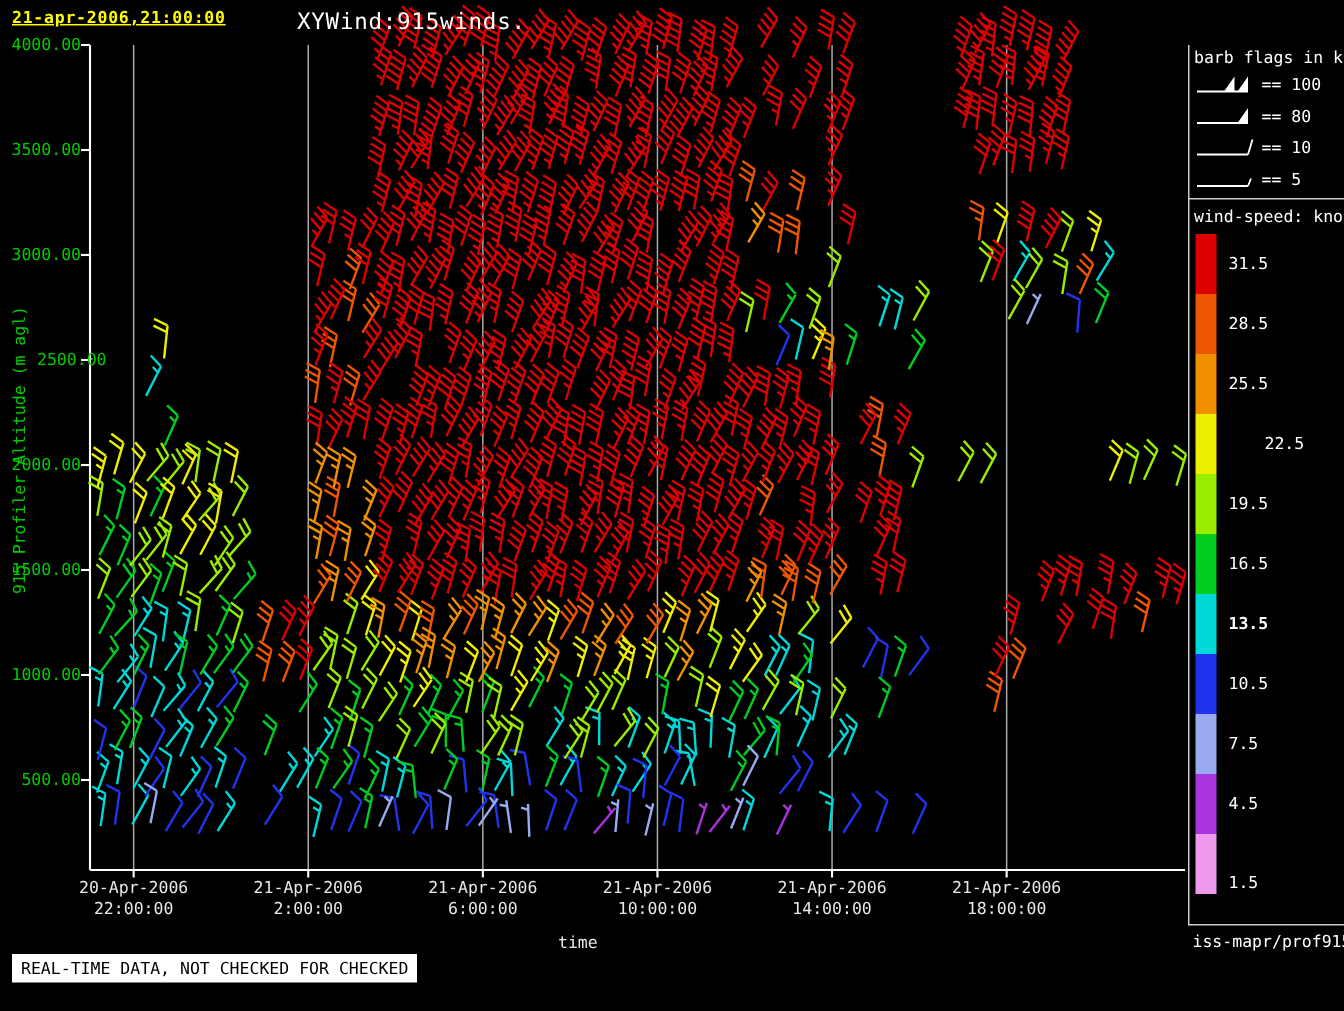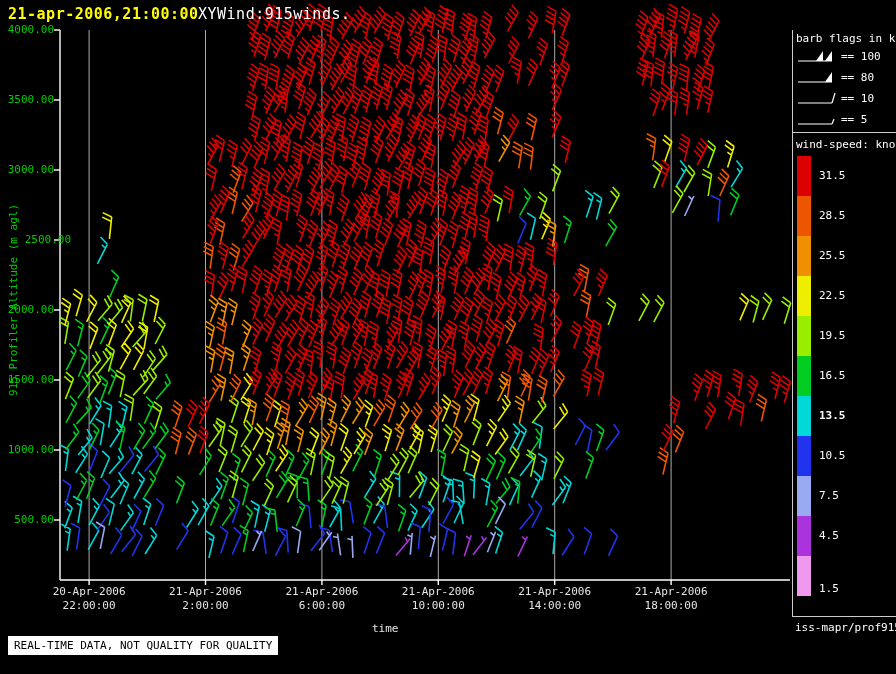--- a/index.html
+++ b/index.html
@@ -1,18 +1,18 @@
 <!DOCTYPE html>
 <html><head>
 <meta charset="utf-8">
 <style>
   html,body{margin:0;padding:0;background:#000;}
   .screen{position:relative;width:896px;height:674px;background:#000;overflow:hidden;
           font-family:"DejaVu Sans Mono","Liberation Mono",monospace;}
-  .ts{position:absolute;left:8px;top:5px;color:#ffff00;font-size:15px;font-weight:bold;letter-spacing:.5px;}
+  .ts{position:absolute;left:8px;top:5px;color:#ffff00;font-size:11px;font-weight:bold;letter-spacing:.5px;text-decoration:underline;}
   .plot-title{position:absolute;left:198px;top:5px;color:#ffffff;font-size:15px;letter-spacing:.5px;}
   svg.plot{position:absolute;left:0;top:0;}
   .y-tick{position:absolute;left:0px;width:54px;text-align:right;color:#00cc00;font-size:11px;line-height:12px;}
   .y-title{position:absolute;left:13px;top:300px;transform:translate(-50%,-50%) rotate(-90deg);
            color:#00cc00;font-size:11px;white-space:nowrap;}
   .x-tick{position:absolute;width:110px;text-align:center;color:#e6e6e6;font-size:11px;line-height:14px;}
   .x-title{position:absolute;left:372px;top:622px;width:90px;text-align:left;color:#e6e6e6;font-size:11px;}
   .banner{position:absolute;left:8px;top:636px;background:#ffffff;color:#000000;font-size:11px;
           padding:3px 6px;white-space:nowrap;}
   .legend-text{position:absolute;color:#ffffff;font-size:11px;white-space:nowrap;}
@@ -105,21 +105,21 @@
         <div>21-Apr-2006</div>
         <div>14:00:00</div>
       </div>
       <div class="x-tick" style="left: 616.1px; top: 585px;">
         <div>21-Apr-2006</div>
         <div>18:00:00</div>
       </div>
     </div>
   <div class="x-title">time</div>
 
-  <div class="banner">REAL-TIME DATA, NOT QUALITY FOR QUALITY</div>
+  <div class="banner">REAL-TIME DATA, NOT CHECKED FOR CHECKED</div>
 
   <div class="sep" style="left:792px;top:30px;width:1px;height:587px"></div>
 
   <div class="legend-text" style="left:796px;top:32px">barb flags in knots</div>
   <div id="flag-rows">
       <div class="flag-row" style="top: 48px;">
         <svg viewBox="0 0 40 16" width="40" height="16">
           <g stroke="#ffffff" stroke-width="1.2" fill="none">
             <line x1="2" y1="13" x2="36" y2="13"></line>
             <polygon points="36,13 29,13 36,3" fill="#ffffff" stroke="none"></polygon>
@@ -170,21 +170,21 @@
       <div class="cbar-seg" style="background: rgb(0, 216, 216);"></div>
       <div class="cbar-seg" style="background: rgb(34, 51, 238);"></div>
       <div class="cbar-seg" style="background: rgb(153, 170, 240);"></div>
       <div class="cbar-seg" style="background: rgb(170, 51, 221);"></div>
       <div class="cbar-seg" style="background: rgb(238, 153, 238);"></div>
     </div>
   <div id="cbar-labels">
       <div class="cbar-label" style="top: 169px;">31.5</div>
       <div class="cbar-label" style="top: 209px;">28.5</div>
       <div class="cbar-label" style="top: 249px;">25.5</div>
-      <div class="cbar-label" style="top: 289px;">22.5</div>
+      <div class="cbar-label" style="top: 289px; margin-left: 24px;">22.5</div>
       <div class="cbar-label" style="top: 329px;">19.5</div>
       <div class="cbar-label" style="top: 369px;">16.5</div>
       <div class="cbar-label" style="top: 409px; font-weight: bold;">13.5</div>
       <div class="cbar-label" style="top: 449px;">10.5</div>
       <div class="cbar-label" style="top: 489px;">7.5</div>
       <div class="cbar-label" style="top: 529px;">4.5</div>
       <div class="cbar-label" style="top: 582px;">1.5</div>
     </div>
 
   <div class="sep" style="left:792px;top:616px;width:104px;height:1px"></div>

